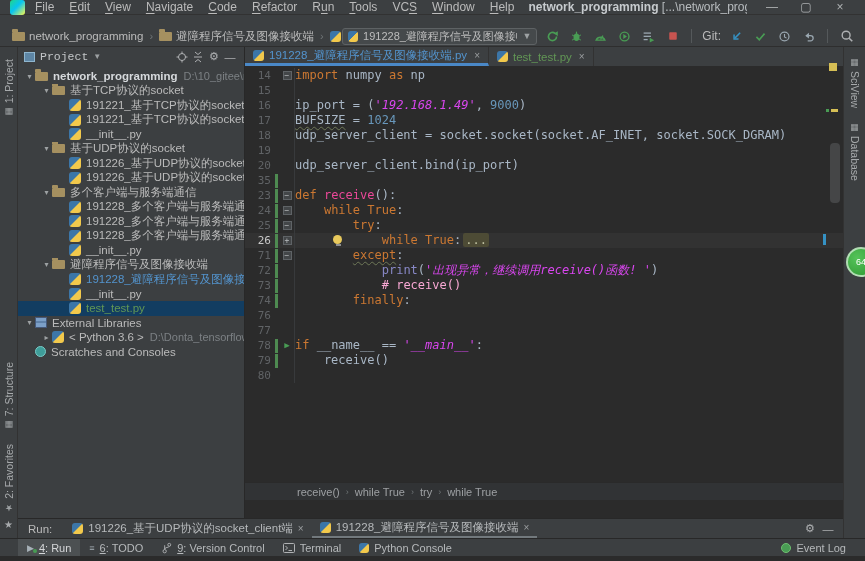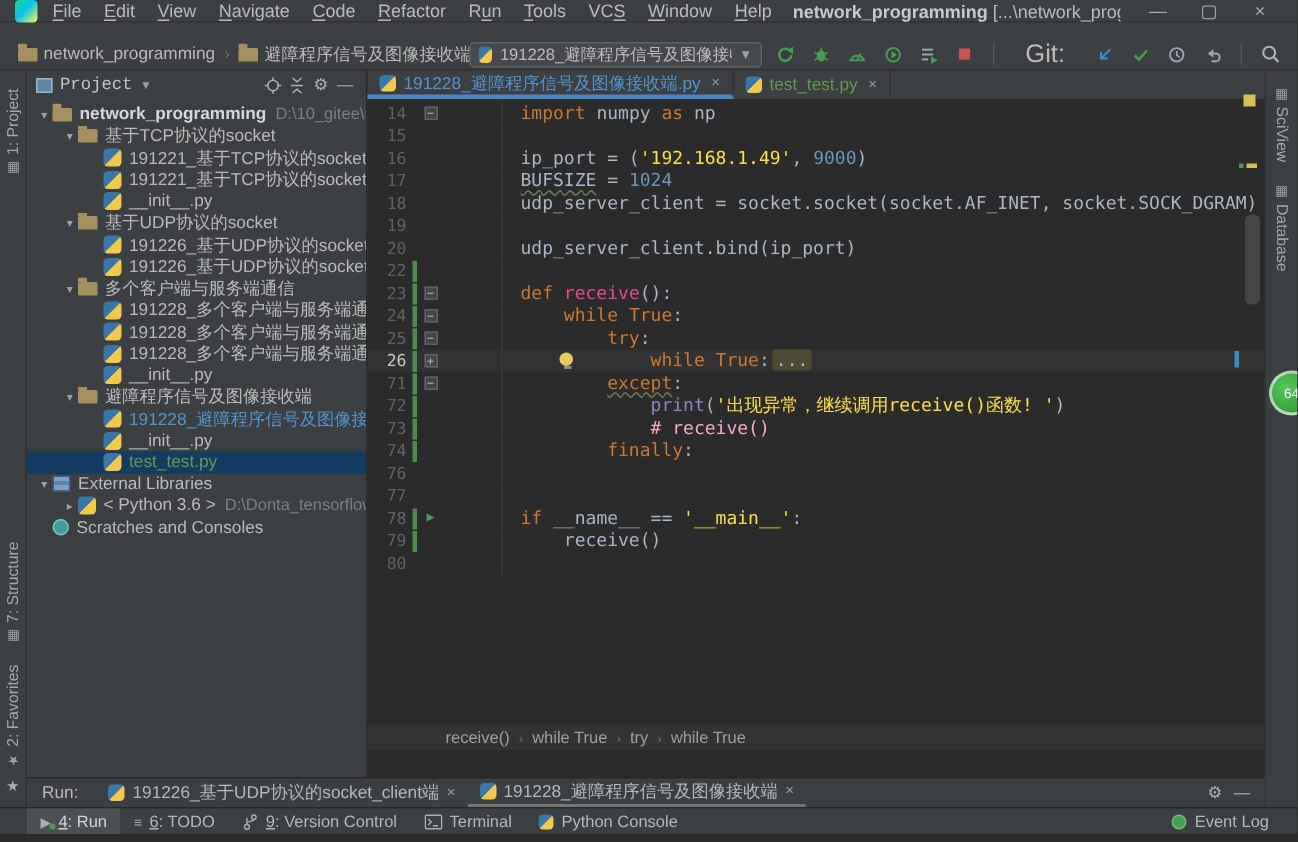--- a/index.html
+++ b/index.html
@@ -3,21 +3,21 @@
 <meta charset="utf-8">
 <style>
   * { margin:0; padding:0; box-sizing:border-box; }
   html,body { background:#2b2b2b; }
   body { font-family:"Liberation Sans", sans-serif; }
   #app { position:relative; width:865px; height:561px; background:#3c3f41; overflow:hidden;
          color:#bbbbbb; font-size:12px; cursor:default; }
 
   
   .titlebar { position:absolute; left:0; top:0; width:865px; height:15px; background:#3c3f41;
-              display:flex; align-items:flex-start; padding:0 8px; border-bottom:1px solid #323232; }
+              display:flex; align-items:center; padding:0 8px; border-bottom:1px solid #323232; }
   .applogo { width:15px; height:15px; border-radius:3px; margin:0 10px 0 2px;
              background:linear-gradient(135deg,#21d789 0%,#07c3f2 45%,#fcf84a 100%); }
   .menubar { display:flex; gap:15px; font-size:12px; color:#bbbbbb; }
   .menu-item { white-space:nowrap; }
   .menu-item u { text-underline-offset:2px; }
   .win-title { margin-left:14px; color:#b8bcbf; white-space:nowrap; overflow:hidden; flex:1; }
   .win-title b { color:#c7cbce; }
   .win-controls { display:flex; gap:0; margin-left:8px; }
   .win-btn { width:34px; text-align:center; color:#adb0b2; font-size:12px; }
 
@@ -28,21 +28,21 @@
   .crumb { display:flex; align-items:center; gap:4px; font-size:11.5px; }
   .crumb-sep { color:#6f7577; font-size:11px; padding:0 1px; }
   .c-blue { color:#5394ce; }
   .nav-right { margin-left:auto; display:flex; align-items:center; gap:7px; }
   .runcombo { display:flex; align-items:center; gap:5px; height:17px; padding:0 5px;
               border:1px solid #5e6264; border-radius:3px; background:#45494b; font-size:11px;
               color:#bdbdbd; max-width:195px; }
   .runcombo .arrow { color:#9da1a3; font-size:9px; }
   .tb-icon { width:17px; height:17px; display:flex; align-items:center; justify-content:center; }
   .tb-sep { width:1px; height:14px; background:#55595b; margin:0 3px; }
-  .git-label { font-size:17px; color:#bbbbbb; margin:0 11px; }
+  .git-label { font-size:12px; color:#bbbbbb; margin:0 0; }
 
   
   .lstripe { position:absolute; left:0; top:47px; width:18px; height:491px; background:#3c3f41;
              border-right:1px solid #323232; display:flex; flex-direction:column; align-items:center; }
   .rstripe { position:absolute; left:843px; top:47px; width:22px; height:491px; background:#3c3f41;
              border-left:1px solid #323232; display:flex; flex-direction:column; align-items:center; }
   .vlabel { font-size:10.5px; color:#a7aaac; display:flex; align-items:center; gap:4px; }
   .vlabel.up { writing-mode:vertical-rl; transform:rotate(180deg); }
   .vlabel.down { writing-mode:vertical-rl; }
   .stripe-ic { font-size:9px; color:#9da1a3; }
@@ -88,22 +88,22 @@
   .cline { position:relative; height:15px; line-height:15px; display:flex;justify-content:center; }
   .cline.cur { background:#323232; }
   .cline .num { width:28px; flex:none; text-align:right; color:#606366; font-size:11px; padding-right:2px; }
   .cline.cur .num { color:#c8c8c8; }
   .barcol { width:7px; flex:none; position:relative; }
   .bar-on::after { content:""; position:absolute; left:2px; top:0.5px; bottom:0.5px; width:3px; background:#4e8a51; }
   .foldcol { width:14px; flex:none; display:flex; align-items:center; justify-content:center; position:relative; }
   .foldbox { width:9px; height:9px; border:1px solid #5f6366; background:#434648; color:#b9bcbe;
              font-size:8px; line-height:7px; text-align:center; }
   .runarrow { color:#499c54; font-size:9px; }
-  .codetext { flex:1; position:relative; white-space:pre; padding-left:12px; border-left:1px solid #383a3c;margin-left:40px; }
-  .k { color:#cc7832; } .s { color:#fde047; } .n { color:#6897bb; } .p { color:#a9b7c6; }
+  .codetext { flex:1; position:relative; white-space:pre; padding-left:0; border-left:1px solid #383a3c; }
+  .k { color:#cc7832; } .s { color:#d946ef;font-style:italic; } .n { color:#6897bb; } .p { color:#a9b7c6; }
   .f { color:#ec4899; } .b { color:#8888c6; } .c { color:#f9a8d4; }
   .w { color:#a9b7c6; text-decoration:underline wavy #6e7757 1px; text-underline-offset:2px; }
   .kw { color:#cc7832; text-decoration:underline wavy #6e7757 1px; text-underline-offset:2px; }
   .foldph { background:#4d4b35; color:#bdbf9f; border-radius:2px; padding:0 2px; margin-left:2px; }
   .bulb { position:absolute; left:38px; top:2px; width:10px; height:11px; }
   .bulb .g { width:9px; height:9px; border-radius:50%; background:#e8c95c; }
   .bulb .st { width:5px; height:2px; background:#8d8f91; margin:0 auto; }
   .ebread { position:absolute; left:0; bottom:18px; width:598px; height:18px; background:#313335;
             display:flex; align-items:center; gap:6px; padding-left:52px; font-size:11px; color:#9da0a3;
             border-top:1px solid #2a2a2a; }
@@ -492,21 +492,21 @@
           <span class="foldcol"></span>
           <span class="codetext"></span>
         </div>
         <div class="cline">
           <span class="num">20</span>
           <span class="barcol"></span>
           <span class="foldcol"></span>
           <span class="codetext"><span class="p">udp_server_client.bind(ip_port)</span></span>
         </div>
         <div class="cline">
-          <span class="num">22</span>
+          <span class="num">35</span>
           <span class="barcol bar-on"></span>
           <span class="foldcol"></span>
           <span class="codetext"></span>
         </div>
         <div class="cline">
           <span class="num">23</span>
           <span class="barcol bar-on"></span>
           <span class="foldcol">
             <span class="foldbox">−</span>
           </span>

